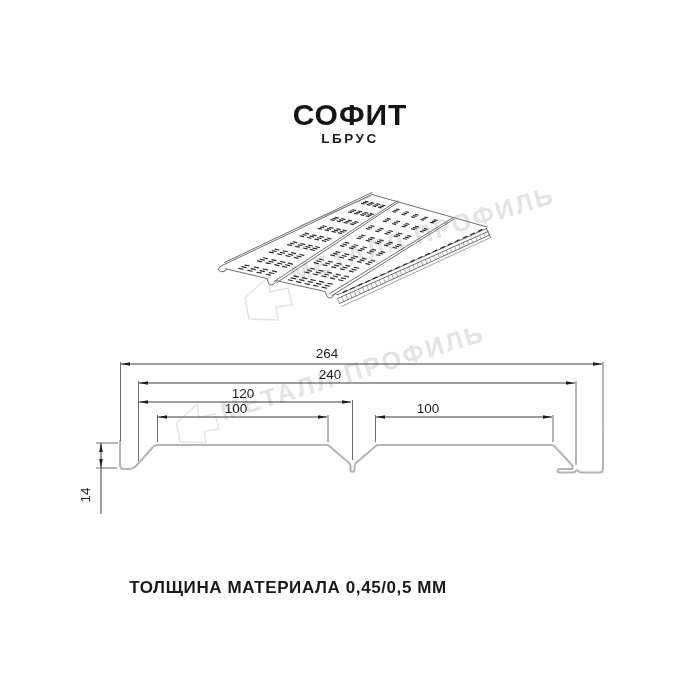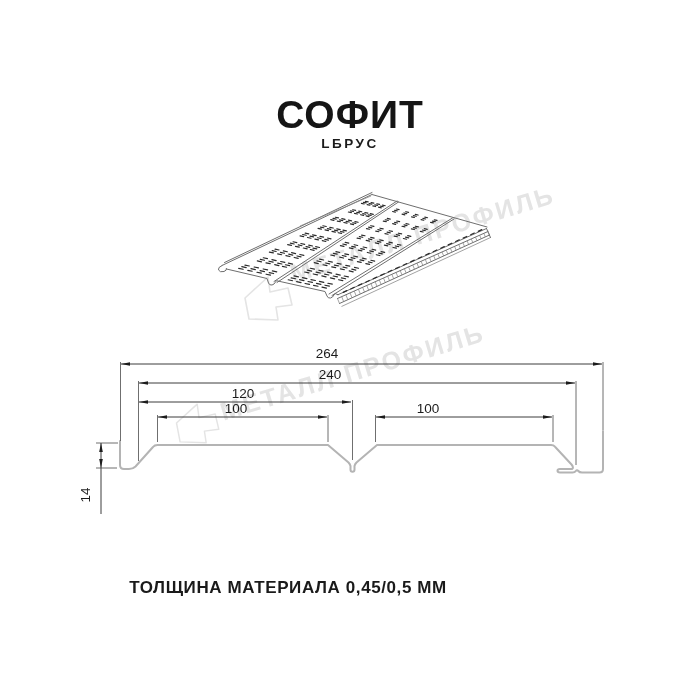--- a/index.html
+++ b/index.html
@@ -3,26 +3,25 @@
 <meta charset="utf-8">
 <style>
   html,body{margin:0;padding:0;background:#fff;}
   .page{
     position:relative;width:700px;height:700px;background:#fff;overflow:hidden;
     font-family:"Liberation Sans",sans-serif;
   }
   
   .title-block{position:absolute;top:99px;left:0;width:700px;text-align:center;}
   .title-main{
-    font-size:39px;font-weight:bold;letter-spacing:1px;color:#151515;
+    font-size:30px;font-weight:bold;letter-spacing:1px;color:#151515;
     line-height:32px;margin:0;
   }
   .title-sub{
     font-size:13.5px;font-weight:bold;letter-spacing:2.5px;color:#1b1b1b;
-    margin-top:5px;
   }
   
   .wm-text{
     position:absolute;white-space:nowrap;
     font-size:25px;font-weight:bold;letter-spacing:2.5px;
     transform:rotate(-17deg);transform-origin:left center;
     user-select:none;
   }
   .wm1-text{left:291px;top:260px;}
   .wm2-text{left:221px;top:398px;}

